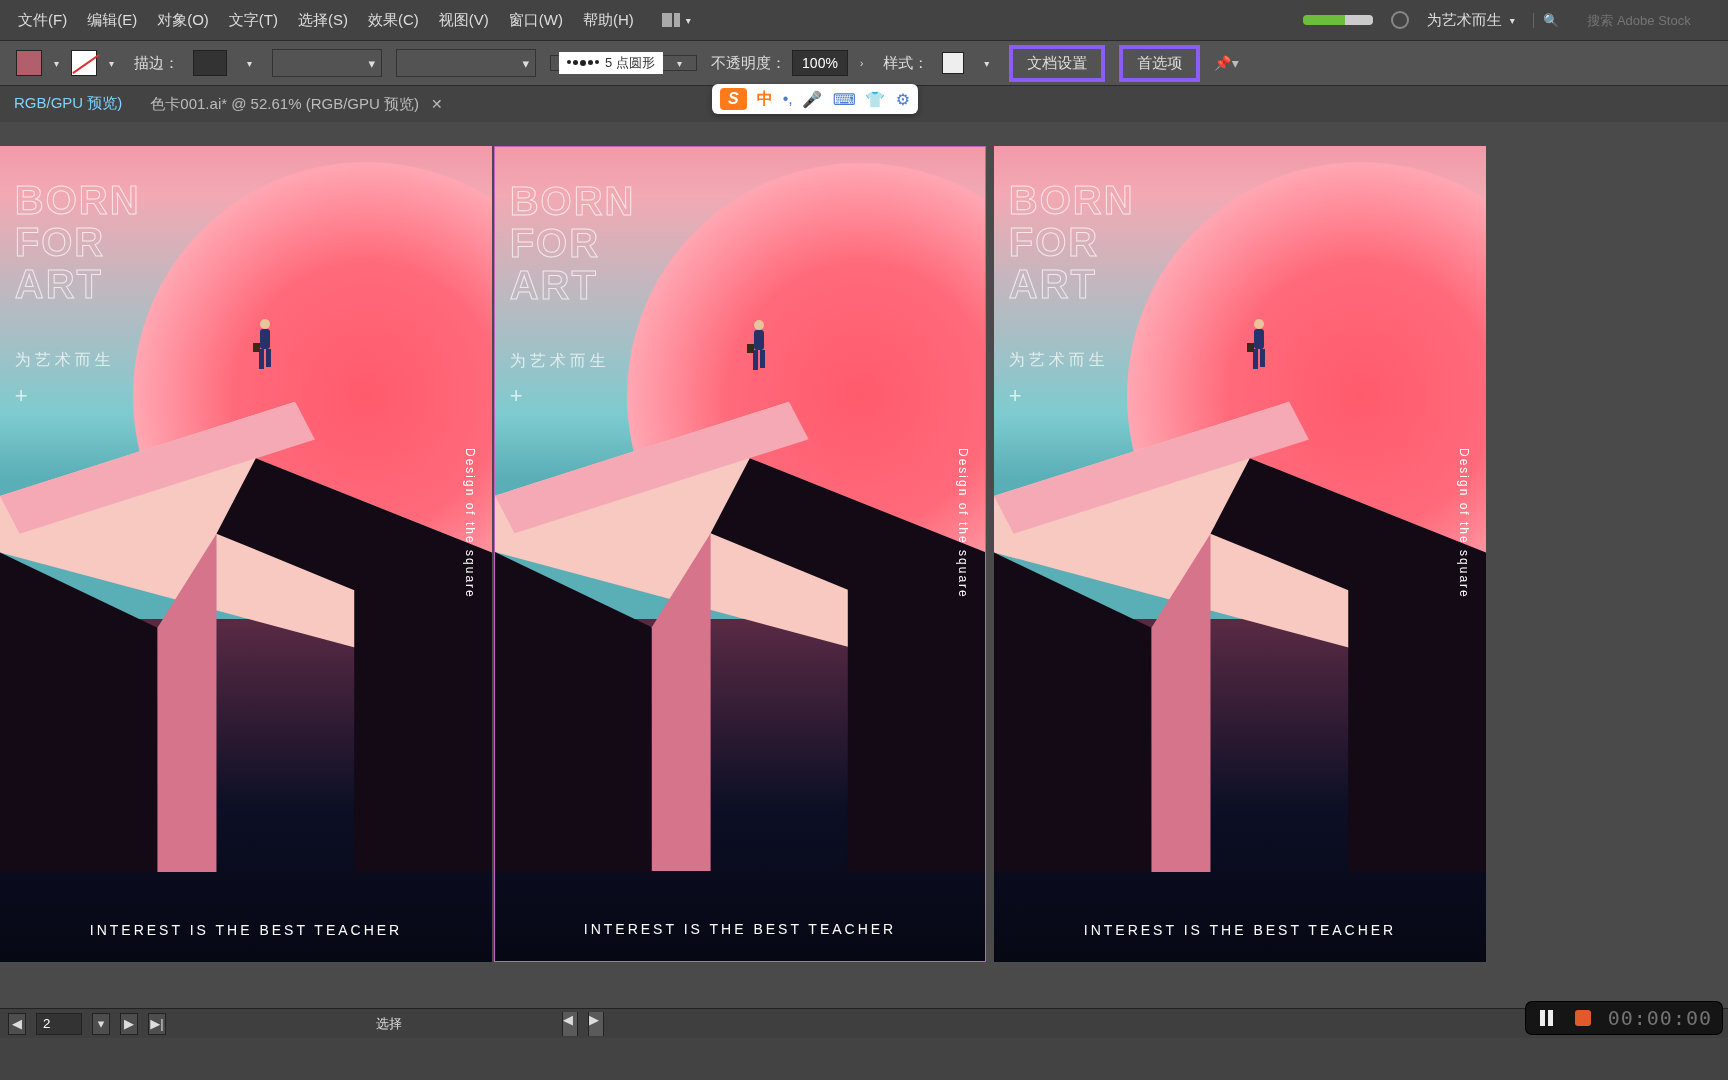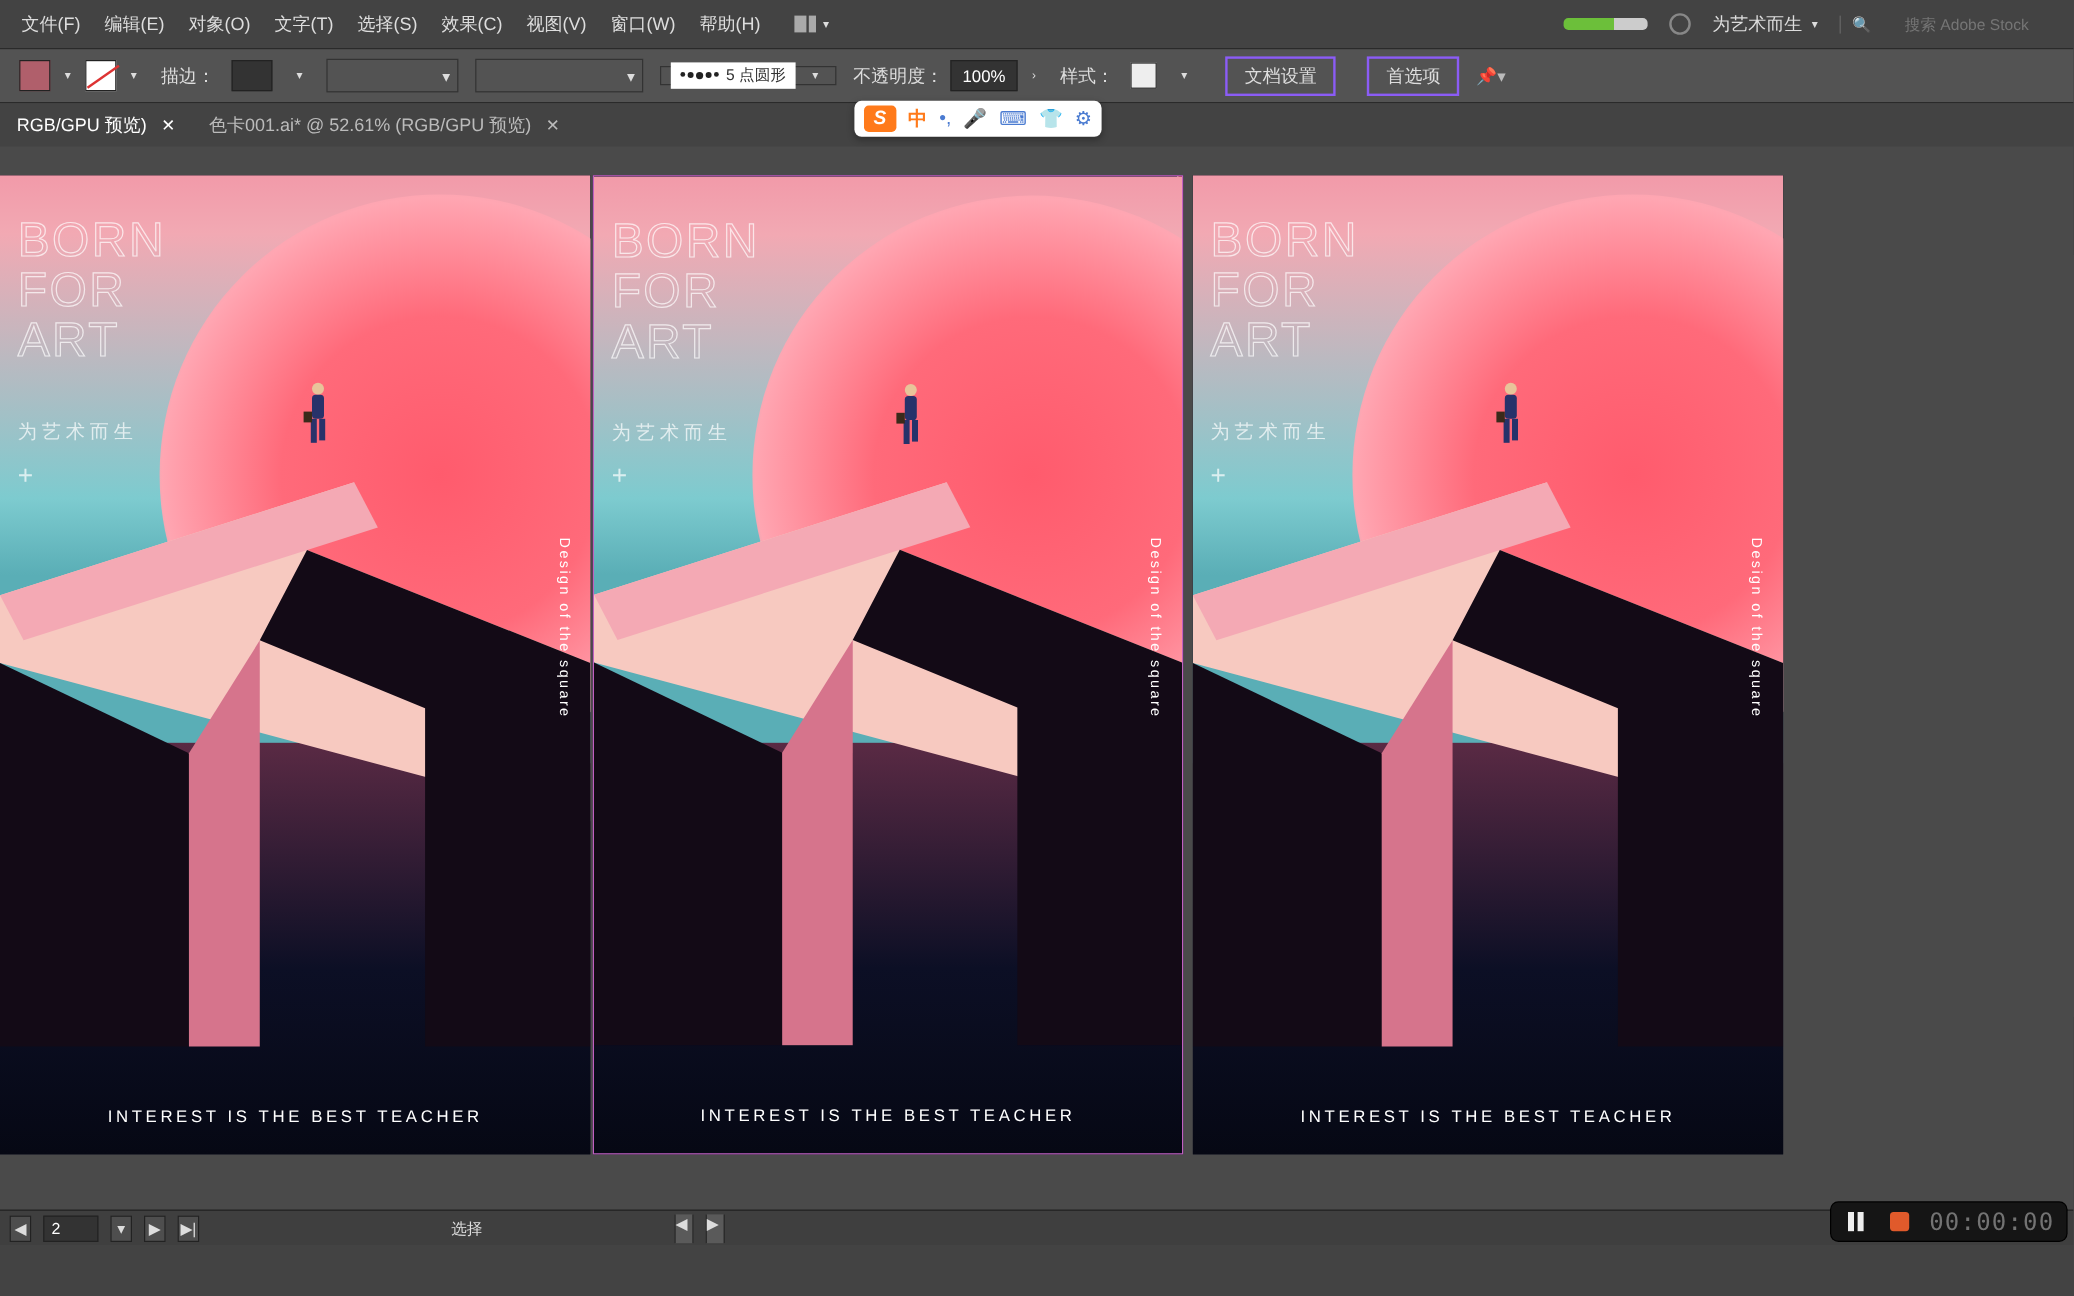--- a/index.html
+++ b/index.html
@@ -34,44 +34,44 @@
 .brush-preview { display:flex; align-items:center; gap:8px; background:#535353; border:1px solid #333; height:16px; padding:0 8px; }
 .brush-dots { display:flex; gap:2px; }
 .brush-dots i { width:4px; height:4px; border-radius:50%; background:#222; }
 .brush-dots i:nth-child(2){width:5px;height:5px;}
 .brush-dots i:nth-child(3){width:6px;height:6px;}
 .brush-dots i:nth-child(4){width:5px;height:5px;}
 .brush-dots i:nth-child(5){width:4px;height:4px;}
 .brush-preview-inner{background:#fff; display:flex; align-items:center; gap:6px; padding:2px 8px;}
 .style-swatch { width:22px; height:22px; background:#eee; border:1px solid #222; }
 .opacity-wrap { display:flex; align-items:center; gap:6px; }
-.btn { background:#535353; border:2px solid #8b5cf6; padding:5px 14px; font-size:15px; color:#ddd;margin-left:12px; }
+.btn { background:#535353; border:4px solid #8b5cf6; padding:5px 14px; font-size:15px; color:#ddd; }
 .pin-icon{font-size:14px;color:#bbb;}
 
 
 .tabbar { background:#434343; height:36px; display:flex; padding:0; position:relative; }
 .tab { padding:8px 14px; color:#bbb; font-size:15px; display:flex; align-items:center; gap:12px; }
-.tab.active { color:#ffffff; }
+.tab.active { color:#7dd3fc;flex-direction:column; }
 .tab .close{font-size:14px;}
 .ime-float { position:absolute; left:712px; top:-2px; background:#fff; border-radius:6px; display:flex; align-items:center; padding:4px 8px; gap:10px; box-shadow:0 2px 6px rgba(0,0,0,.3); }
 .ime-s { background:#ff7a1a; color:#fff; font-weight:bold; font-style:italic; padding:2px 8px; border-radius:4px; font-size:16px;}
 .ime-cn{ color:#ff7a1a; font-size:16px; font-weight:bold;}
 .ime-ico{ color:#4a7bd1; font-size:16px;}
 
 
 .canvas { background:#4a4a4a; height:916px; position:relative; overflow:hidden; }
 .artboard { position:absolute; top:24px; width:492px; height:816px; background:#0b0d1e; overflow:hidden; }
 .ab1{ left:0; }
 .ab2{ left:494px; border:1px solid #c060c0; }
 .ab3{ left:994px; }
 .handle{position:absolute; right:-4px; top:-4px; width:8px; height:8px; background:#c36; border:1px solid #fff;}
 .sky{position:absolute; inset:0; height:60%; background:linear-gradient(180deg,#f29aa9 0%,#f2a9b3 10%,#7dcbcf 55%,#5aaeb6 68%);}
 .ground{position:absolute; bottom:0; left:0; right:0; height:42%; background:linear-gradient(180deg,#5a2a44 0%,#0c0f25 55%,#060814 100%);}
 .sun{position:absolute; right:-22%; top:2%; width:95%; aspect-ratio:1; border-radius:50%; background:radial-gradient(circle at 50% 50%, #ff5b6d 0%, #ff6a7a 40%, #ffa6b2 70%, rgba(255,200,210,0) 78%);}
-.title-text{position:absolute; left:3%; top:4%; font-family:"Arial Black",sans-serif; font-weight:400; color:rgba(255,255,255,.85); line-height:1.05; font-size:40px; letter-spacing:2px;}
+.title-text{position:absolute; left:3%; top:4%; font-family:"Arial Black",sans-serif; font-weight:700; color:rgba(255,255,255,.85); line-height:1.05; font-size:40px; letter-spacing:2px;}
 .title-text div{ -webkit-text-stroke:1px rgba(255,255,255,.7); color:transparent;}
 .subcn{position:absolute; left:3%; top:25%; color:rgba(255,255,255,.7); font-size:16px; letter-spacing:4px;}
 .plus{position:absolute; left:3%; top:29%; color:rgba(255,255,255,.7); font-size:22px;}
 .vlabel{position:absolute; right:3%; top:37%; writing-mode:vertical-rl; color:#fff; font-size:12px; letter-spacing:2px;}
 .footer-text{position:absolute; bottom:3%; left:0; right:0; text-align:center; color:#fff; font-size:14px; letter-spacing:3px; font-family:"Arial Black",sans-serif;}
 
 .zig{position:absolute; left:0; top:29%; width:100%; height:60%;}
 .zig svg{width:100%; height:100%;}
 .person{position:absolute; left:51%; top:21%; width:28px; height:60px;}
 .person svg{width:100%; height:100%;}

